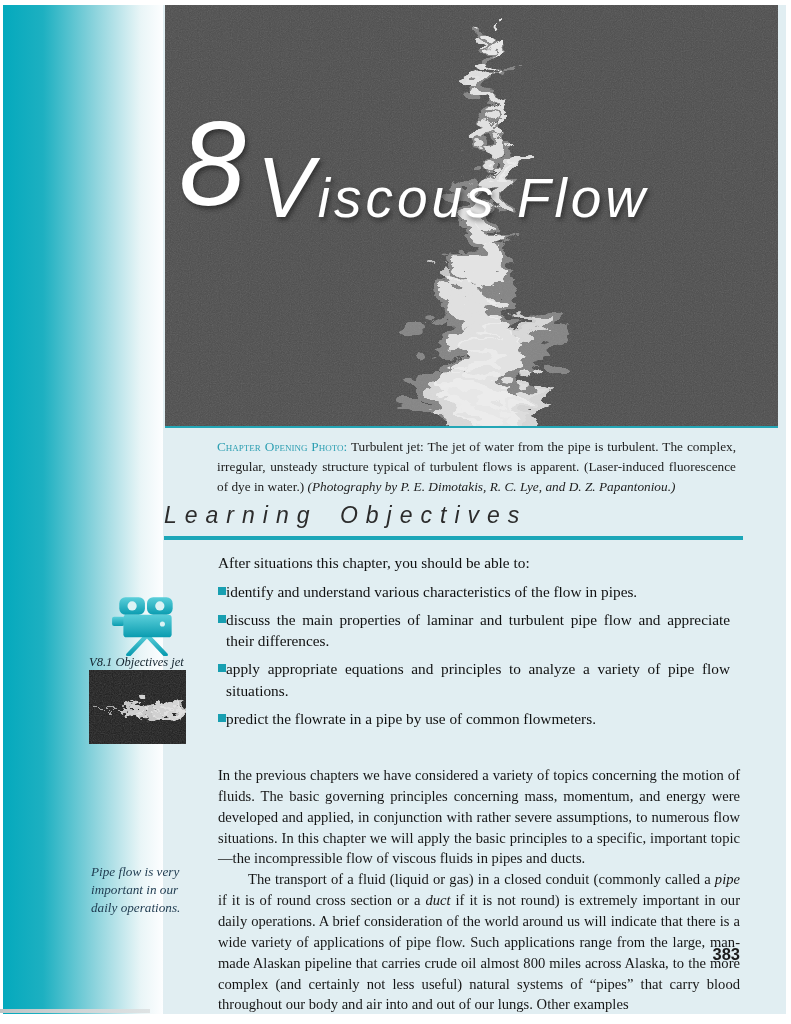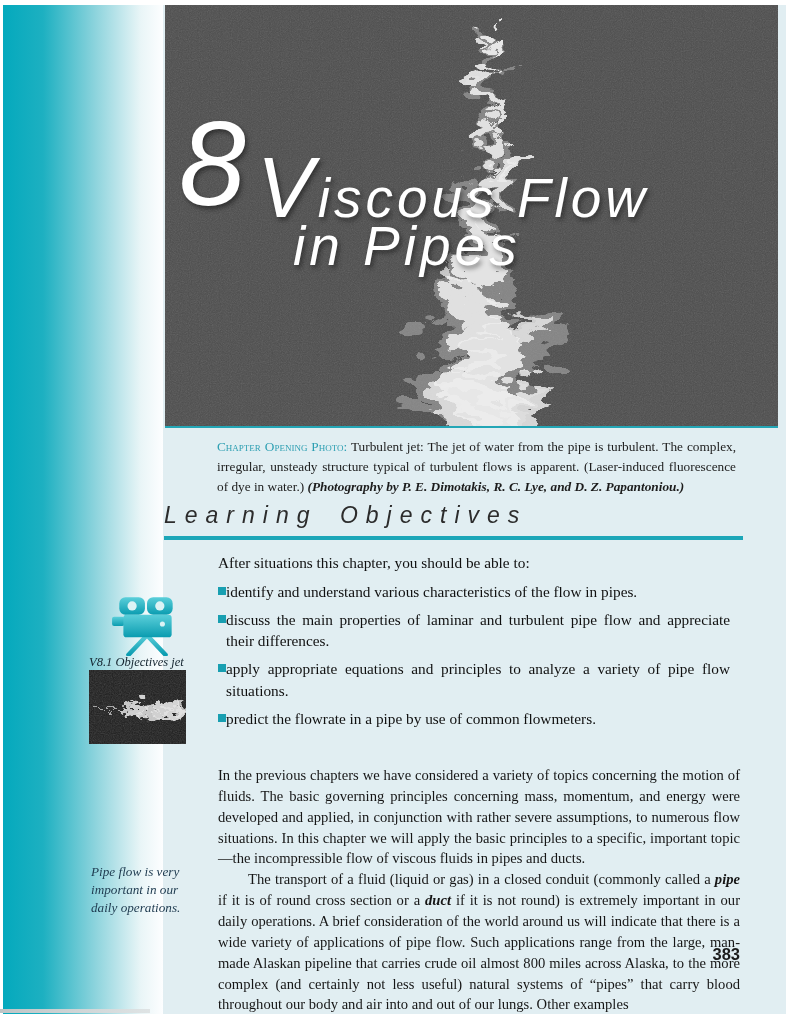--- a/index.html
+++ b/index.html
@@ -21,21 +21,21 @@
     font-style:italic;font-size:55px;line-height:1;letter-spacing:4px;
     text-shadow:2px 3px 5px rgba(0,0,0,0.45);white-space:nowrap;}
   .t1 .cap{font-size:85px;}
   .t2{position:absolute;left:128px;top:214px;color:#ffffff;font-family:"Liberation Sans",sans-serif;
     font-style:italic;font-size:55px;line-height:1;letter-spacing:4px;
     text-shadow:2px 3px 5px rgba(0,0,0,0.45);white-space:nowrap;}
   
   .caption{position:absolute;left:214px;top:432px;width:519px;margin:0;
     font-size:13.3px;line-height:1.5;text-align:justify;color:#1c1c1c;}
   .seg.lead{color:#2d9fb2;font-variant:small-caps;}
-  .seg.italic{font-style:italic;font-weight:bold;}
+  .seg.italic{font-style:italic;}
   
   .lo-heading{position:absolute;left:161px;top:497px;font-family:"Liberation Sans",sans-serif;
     font-style:italic;font-size:23px;letter-spacing:8px;word-spacing:8px;color:#2c2c2c;white-space:nowrap;}
   .lo-rule{position:absolute;left:161px;top:531px;width:579px;height:4px;background:#1ca6b8;}
   .objectives{position:absolute;left:215px;top:547px;width:512px;font-size:15.3px;
     line-height:1.38;color:#101010;}
   .obj-intro{margin-bottom:8px;}
   .obj-item{display:flex;margin-bottom:7px;text-align:justify;}
   .bullet{flex:0 0 auto;width:8px;height:8px;background:#189fb1;margin-top:6px;}
   .obj-text{flex:1;}
@@ -106,21 +106,20 @@
               <ellipse cx="302" cy="405" rx="30" ry="38" opacity="0.95"></ellipse>
             <ellipse cx="340" cy="390" rx="22" ry="28" opacity="0.85"></ellipse>
               <ellipse cx="262" cy="400" rx="20" ry="26" opacity="0.8"></ellipse>
             <ellipse cx="338" cy="300" rx="14" ry="20" opacity="0.8"></ellipse>
               <ellipse cx="270" cy="250" rx="10" ry="16" opacity="0.75"></ellipse>
           </g>
         </g>
       </svg>
       <div class="num">8</div>
       <div class="t1"><span class="cap">V</span><span>iscous Flow</span></div>
-      <div class="t2">in Pipes</div>
     </div>
 
     <p class="caption">
       
     <span class="seg lead">Chapter Opening Photo:</span><span class="seg normal"> Turbulent jet: The jet of water from the pipe is turbulent. The complex, irregular, unsteady structure typical of turbulent flows is apparent. (Laser-induced fluorescence of dye in water.) </span><span class="seg italic">(Photography by P. E. Dimotakis, R. C. Lye, and D. Z. Papantoniou.)</span></p>
 
     <div class="lo-heading">Learning Objectives</div>
     <div class="lo-rule"></div>
     <div class="objectives">
       <div class="obj-intro">After situations this chapter, you should be able to:</div>

